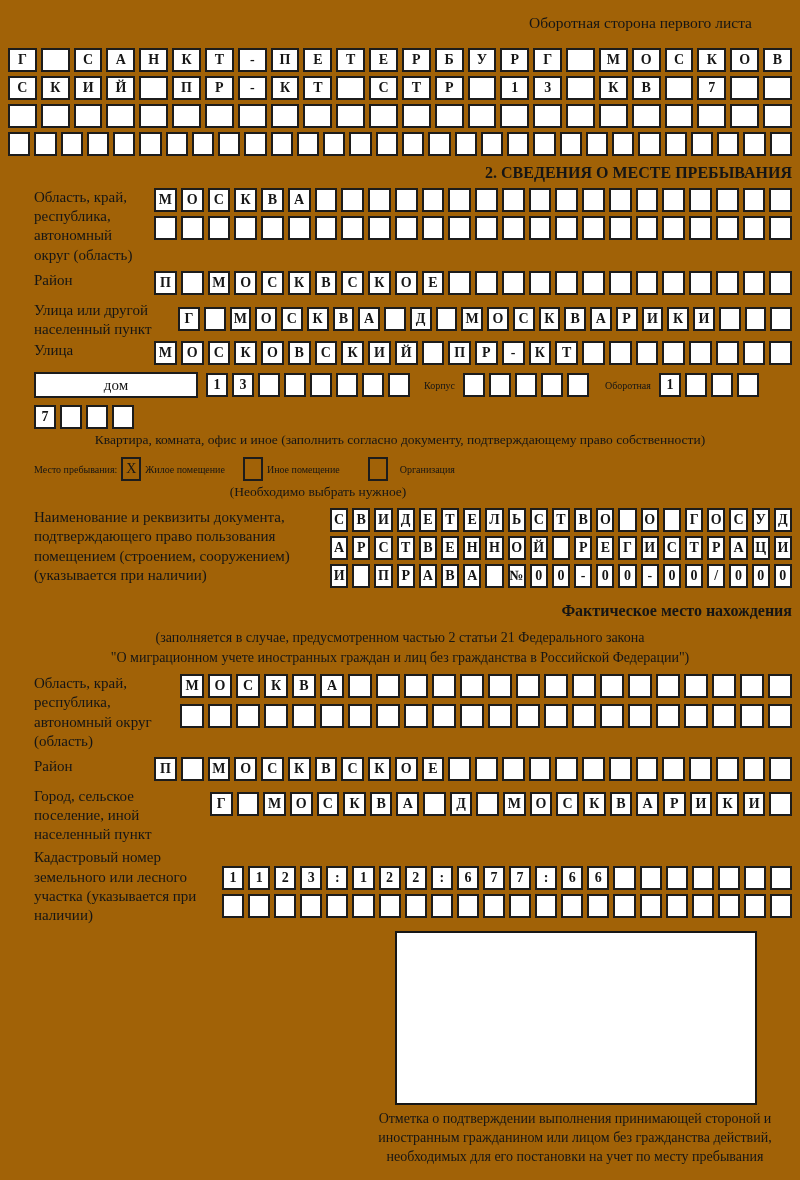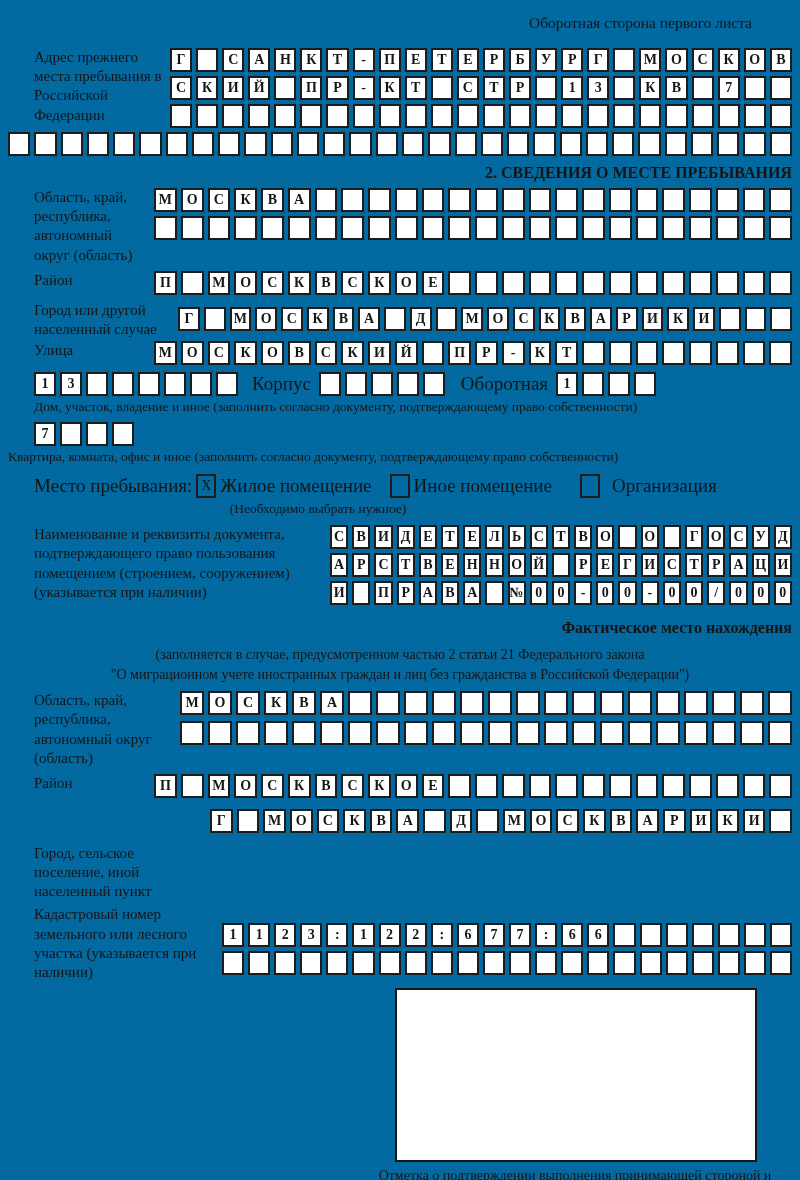--- a/index.html
+++ b/index.html
@@ -1,20 +1,20 @@
 <!DOCTYPE html>
 <html><head>
 <meta charset="utf-8">
 <style>
   html,body{margin:0;padding:0;background:#ffffff;}
   .page{
     width:800px;height:1180px;box-sizing:border-box;
     padding:14px 8px 0 8px;
     font-family:"Liberation Serif", serif;
-    color:#151515;background:#0369a1;overflow:hidden;
+    color:#151515;background:#a16207;overflow:hidden;
   }
   .hdr{ text-align:right; padding-right:40px; font-size:15.5px; }
   
   .cellrow{ display:flex; gap:4px; margin-bottom:4px; }
   .cellrow:last-child{ margin-bottom:0; }
   .cellrow .cell{
     flex:1 1 0; height:24px; box-sizing:border-box;
     border:2px solid #1c1c1c; text-align:center;
     font-size:14px; line-height:20px; font-weight:bold; background:#fff;
     min-width:0;
@@ -23,44 +23,43 @@
   .fixedcells .cell{
     width:22px; flex:0 0 22px; height:24px; box-sizing:border-box;
     border:2px solid #1c1c1c; text-align:center;
     font-size:14px; line-height:20px; font-weight:bold; background:#fff;
   }
   .field{ display:flex; align-items:flex-start; margin-top:6px; }
   .f-label{ box-sizing:border-box; padding-left:26px; padding-right:6px;
     font-size:15px; line-height:1.28; flex:0 0 auto; }
   .f-rows{ flex:1 1 auto; min-width:0; }
   .w146{ width:146px; } .w162{ width:162px; } .w170{ width:170px; }
-  .w172{ width:172px; } .w202{ width:202px;margin-top:40px; } .w214{ width:214px; } .w322{ width:322px; }
+  .w172{ width:172px; } .w202{ width:202px; } .w214{ width:214px; } .w322{ width:322px; }
   .note{ font-size:13.5px; margin-top:3px; }
   .note-center{ text-align:center; }
   .sec-title{ text-align:right; font-weight:bold; font-size:16px; margin-top:8px; }
   .namedbox{ box-sizing:border-box; border:2px solid #1c1c1c; height:26px;
     text-align:center; font-size:15px; line-height:22px; background:#fff; }
   .inline-row{ display:flex; align-items:center; margin-top:7px; margin-left:26px; }
-  .lbl{ font-size:19px; }
+  .lbl{ font-size:10px; }
   .checkbox{ width:20px; flex:0 0 20px; height:24px; box-sizing:border-box;
     border:2px solid #1c1c1c; text-align:center; font-size:14px; line-height:20px; }
   .stampbox{ margin-left:387px; margin-top:6px; width:362px; height:174px;
     box-sizing:border-box; border:2.5px solid #161616; background:#fff; }
   .stampnote{ margin-left:352px; width:430px; text-align:center;
     font-size:14px; line-height:1.35; margin-top:5px; }
 </style>
 </head>
 <body>
 
 <div class="page">
 
   <div class="hdr">Оборотная сторона первого листа</div>
 
   <div class="field" style="margin-top:16px;">
-    <div class="f-label w162">Адрес прежнего места пребывания в Российской Федерации</div>
     <div class="f-rows">
       <div class="cellrow">
           <span class="cell">Г</span>
           <span class="cell"></span>
           <span class="cell">С</span>
           <span class="cell">А</span>
           <span class="cell">Н</span>
           <span class="cell">К</span>
           <span class="cell">Т</span>
           <span class="cell">-</span>
@@ -254,21 +253,21 @@
           <span class="cell"></span>
           <span class="cell"></span>
           <span class="cell"></span>
           <span class="cell"></span>
           <span class="cell"></span>
         </div>
     </div>
   </div>
 
   <div class="field">
-    <div class="f-label w170">Город или другой населенный случае</div>
+    <div class="f-label w170">Улица или другой населенный пункт</div>
     <div class="f-rows">
       <div class="cellrow" style="margin-top:6px;">
           <span class="cell">Г</span>
           <span class="cell"></span>
           <span class="cell">М</span>
           <span class="cell">О</span>
           <span class="cell">С</span>
           <span class="cell">К</span>
           <span class="cell">В</span>
           <span class="cell">А</span>
@@ -318,20 +317,21 @@
           <span class="cell"></span>
           <span class="cell"></span>
           <span class="cell"></span>
           <span class="cell"></span>
           <span class="cell"></span>
         </div>
     </div>
   </div>
 
   <div class="inline-row" style="gap:8px;">
+    <div class="namedbox" style="width:164px;">дом</div>
     <div class="fixedcells">
         <span class="cell">1</span>
         <span class="cell">3</span>
         <span class="cell"></span>
         <span class="cell"></span>
         <span class="cell"></span>
         <span class="cell"></span>
         <span class="cell"></span>
         <span class="cell"></span>
       </div>
@@ -344,31 +344,30 @@
         <span class="cell"></span>
       </div>
     <div class="lbl" style="margin-left:8px;">Оборотная</div>
     <div class="fixedcells">
         <span class="cell">1</span>
         <span class="cell"></span>
         <span class="cell"></span>
         <span class="cell"></span>
       </div>
   </div>
-  <div class="note" style="margin-left:26px;">Дом, участок, владение и иное (заполнить согласно документу, подтверждающему право собственности)</div>
 
   <div class="inline-row" style="gap:8px;">
     <div class="fixedcells">
         <span class="cell">7</span>
         <span class="cell"></span>
         <span class="cell"></span>
         <span class="cell"></span>
       </div>
   </div>
-  <div class="note" style="">Квартира, комната, офис и иное (заполнить согласно документу, подтверждающему право собственности)</div>
+  <div class="note" style="text-align:center;">Квартира, комната, офис и иное (заполнить согласно документу, подтверждающему право собственности)</div>
 
   <div class="inline-row" style="gap:4px; margin-top:9px;">
     <div class="lbl">Место пребывания:</div>
     <div class="checkbox">X</div>
     <div class="lbl">Жилое помещение</div>
     <div class="checkbox" style="margin-left:14px;"></div>
     <div class="lbl">Иное помещение</div>
     <div class="checkbox" style="margin-left:24px;"></div>
     <div class="lbl" style="margin-left:8px;">Организация</div>
   </div>

